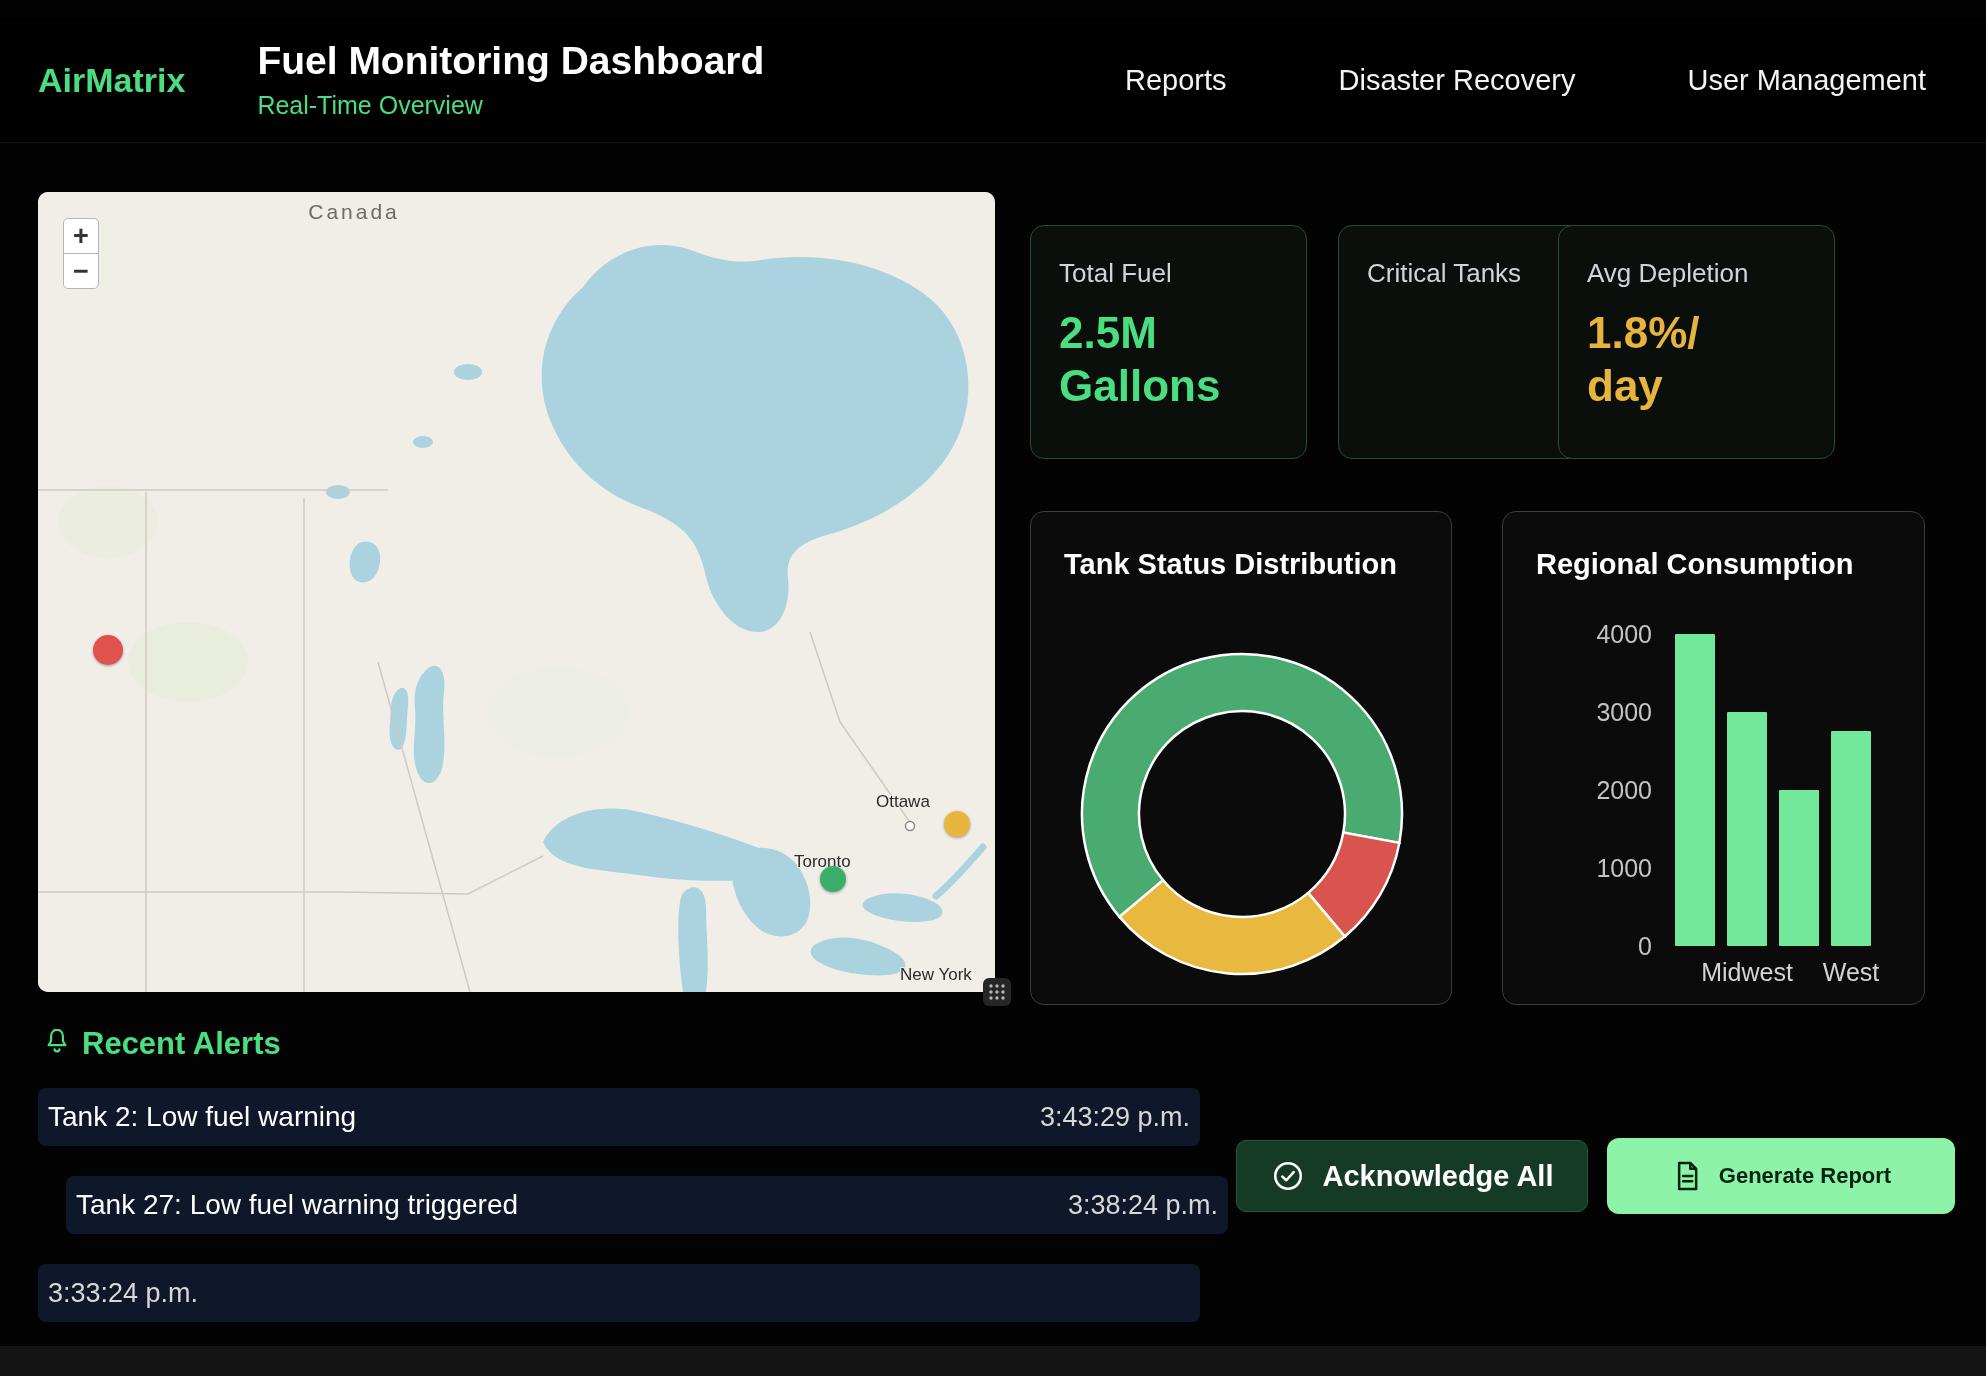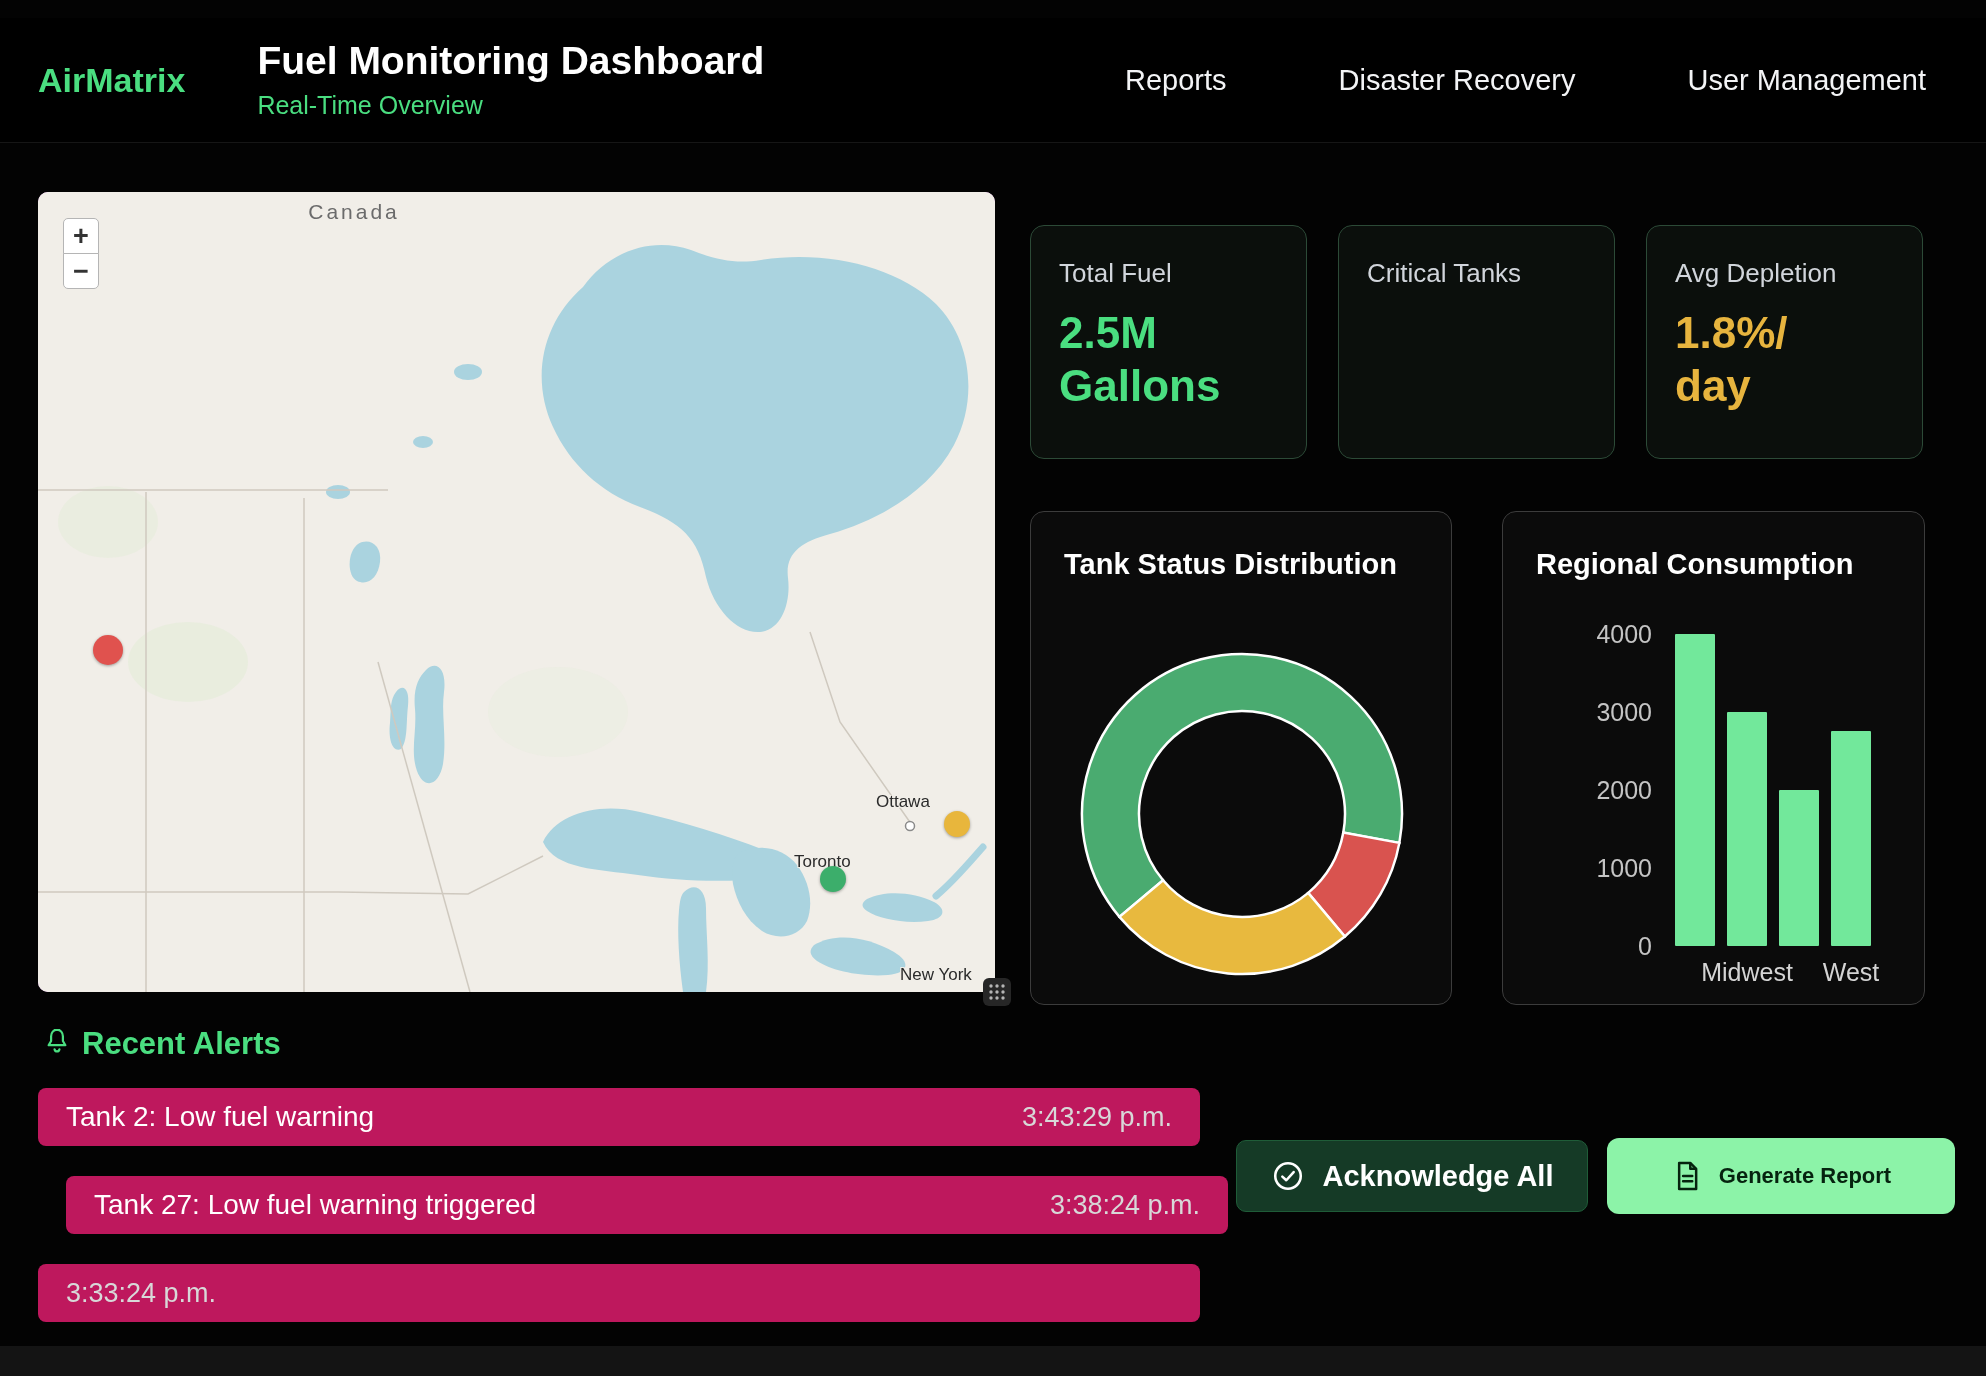--- a/index.html
+++ b/index.html
@@ -48,21 +48,21 @@
     box-shadow:0 3px 8px rgba(0,0,0,.45);cursor:pointer;}
   .f1{width:299px;} .f2{width:260px;} .f3{width:199px;}
   .chev{margin-left:14px;flex:none;}
 
   .grip{position:absolute;left:983px;top:978px;width:28px;height:28px;background:#262626;
     border-radius:6px;display:flex;align-items:center;justify-content:center;cursor:grab;z-index:4;}
 
   
   .stat-card{position:absolute;top:225px;width:277px;height:234px;background:#0b0f0c;
     border:1.5px solid #2c4a37;border-radius:14px;box-sizing:border-box;padding:32px 28px;}
-  .sc1{left:1030px;} .sc2{left:1338px;} .sc3{left:1646px;}
+  .sc1{left:1030px;} .sc2{left:1338px;} .sc3{left:1558px;}
   .stat-label{color:#d1d5db;font-size:26px;}
   .stat-value{margin-top:18px;font-size:44px;font-weight:700;line-height:1.2;white-space:pre-line;}
 
   
   .chart-card{position:absolute;top:511px;height:494px;background:#0b0b0b;
     border:1.5px solid #3c3c3c;border-radius:14px;box-sizing:border-box;}
   .cc-donut{left:1030px;width:422px;}
   .cc-bars{left:1502px;width:423px;}
   .chart-title{position:absolute;left:33px;top:36px;font-size:29px;font-weight:700;color:#ffffff;}
   .donut-svg{position:absolute;left:49px;top:140px;width:324px;height:324px;}
@@ -71,22 +71,22 @@
   .ytick{position:absolute;right:8px;transform:translateY(-50%);color:#c4c4c4;font-size:25px;}
   .bars{position:absolute;left:172px;top:122px;width:196px;height:312px;
     display:flex;align-items:flex-end;gap:12px;}
   .bar{width:40px;border-radius:1px;}
   .xtick{position:absolute;top:446px;transform:translateX(-50%);color:#d4d4d4;font-size:25px;}
   .xt1{left:244px;} .xt2{left:348px;}
 
   
   .alerts-heading{position:absolute;left:82px;top:1026px;font-size:31px;font-weight:700;color:#4ade80;}
   .bell{position:absolute;left:42px;top:1026px;}
-  .alert-row{position:absolute;left:38px;width:1162px;height:58px;background:#be185d;border-radius:8px;
-    display:flex;align-items:center;justify-content:space-between;padding:0 28px;box-sizing:border-box;gap:41px;}
+  .alert-row{position:absolute;left:38px;width:1162px;height:58px;background:#0f172a;border-radius:8px;
+    display:flex;align-items:center;justify-content:space-between;padding:0 10px;box-sizing:border-box;gap:41px;}
   .ar1{top:1088px;} .ar2{top:1176px;margin-left:28px;} .ar3{top:1264px;}
   .alert-msg{color:#ffffff;font-size:28px;}
   .alert-time{color:#d8d8d8;font-size:27px;}
 
   
   .ack-btn{position:absolute;left:1236px;top:1140px;width:352px;height:72px;background:#153a26;
     border:1px solid #1f5c38;border-radius:10px;display:flex;align-items:center;justify-content:center;
     gap:18px;color:#ffffff;font-size:29px;font-weight:700;cursor:pointer;box-sizing:border-box;}
   .gen-btn{position:absolute;left:1607px;top:1138px;width:348px;height:76px;background:#8cf3a8;
     border:none;border-radius:12px;display:flex;align-items:center;justify-content:center;

